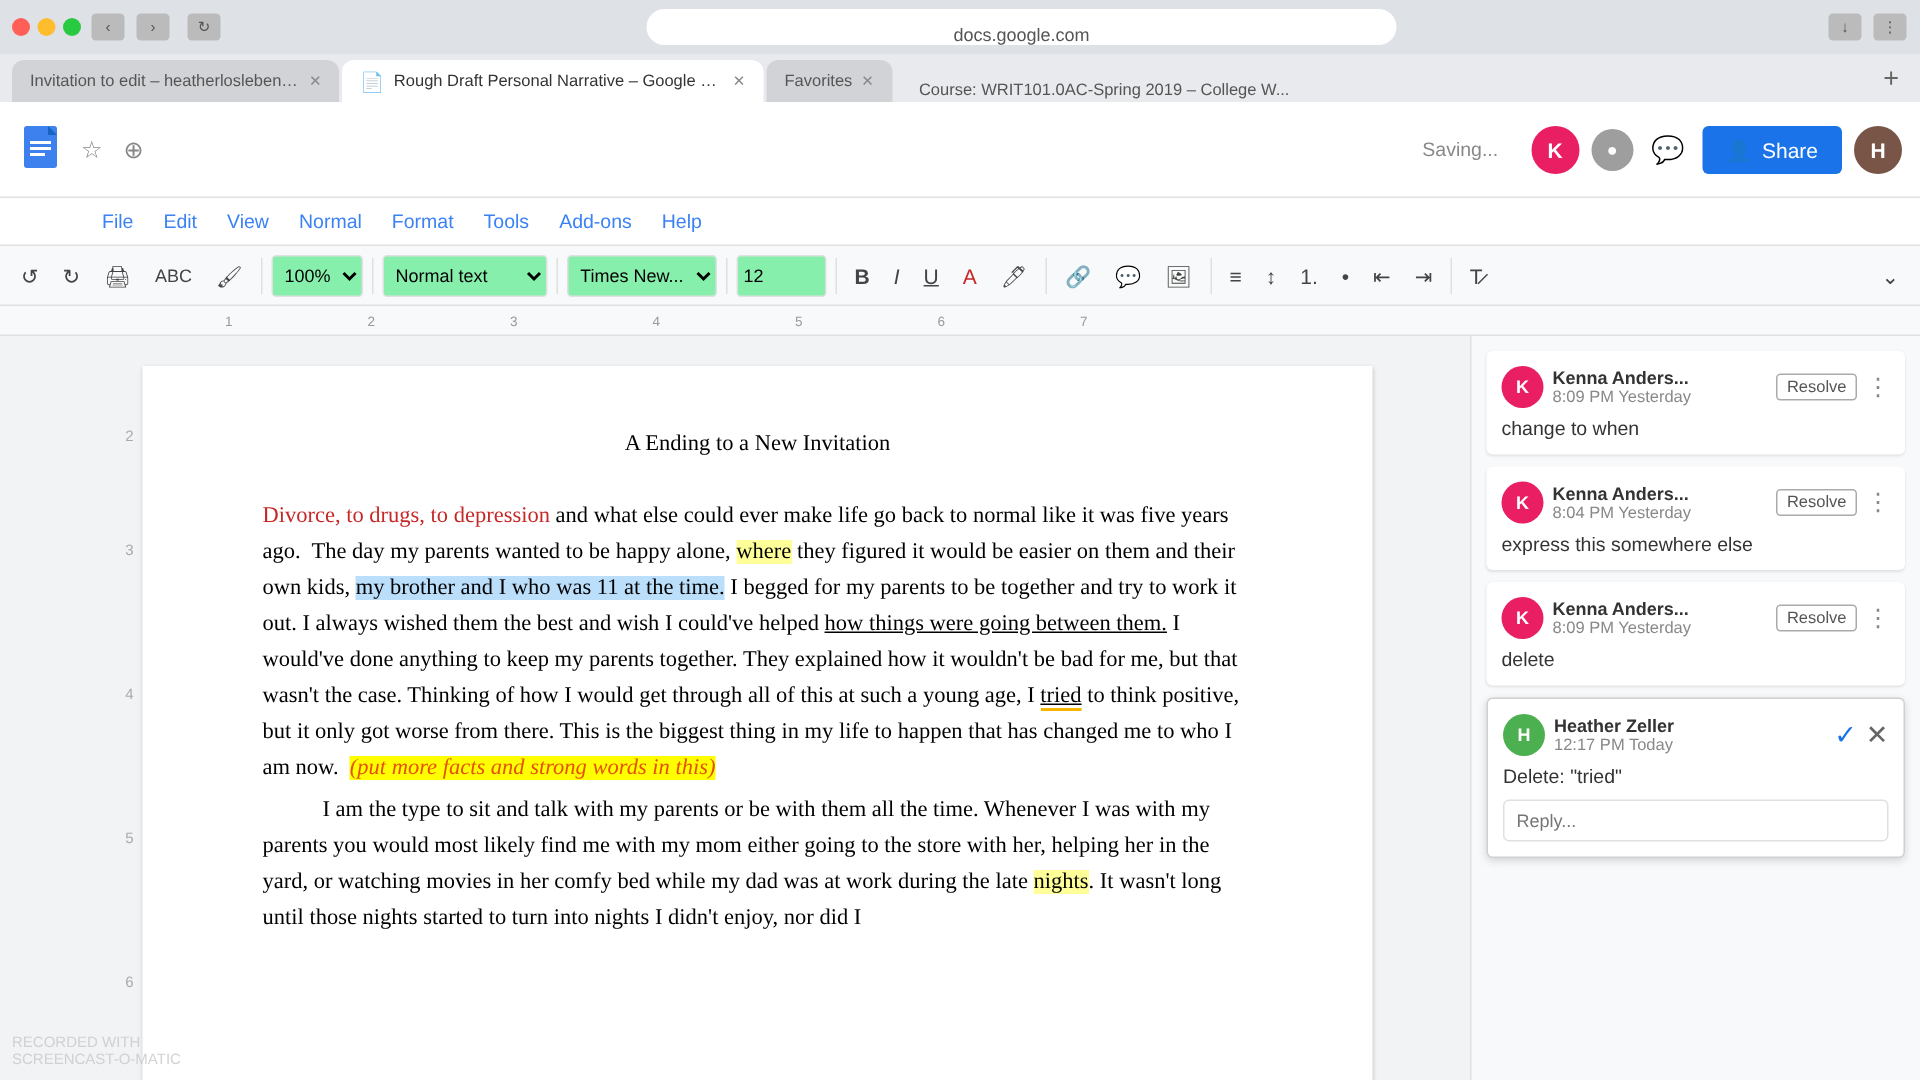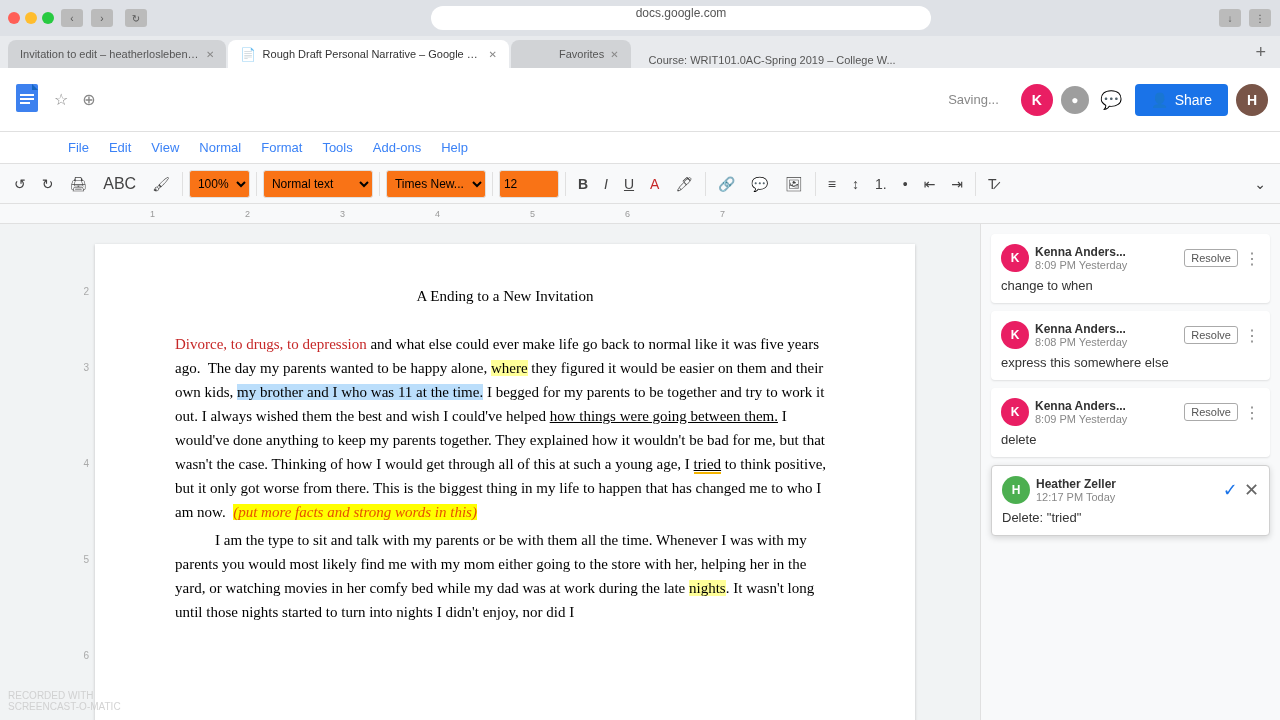--- a/index.html
+++ b/index.html
@@ -19,21 +19,21 @@
     .dot-red { background: #ff5f57; }
     .dot-yellow { background: #ffbd2e; }
     .dot-green { background: #28ca41; }
     .nav-btn { background: #bbb; border: none; border-radius: 3px; width: 22px; height: 18px; cursor: pointer; font-size: 10px; color: #555; margin: 0 1px; }
     .address-bar {
       flex: 1;
       background: white;
       border-radius: 12px;
       height: 24px;
       display: flex;
-      align-items: flex-start;
+      align-items: flex-end;
       justify-content: center;
       font-size: 12px;
       color: #555;
       max-width: 500px;
       margin: 0 auto;
     }
 
     
     .tabs-bar {
       background: #e8eaed;
@@ -120,21 +120,21 @@
       cursor: pointer;
       padding: 4px 6px;
       border-radius: 3px;
       font-size: 14px;
       color: #444;
       display: flex;
       align-items: center;
     }
     .toolbar-select {
       border: 1px solid #e0e0e0;
-      background: #f97316;
+      background: #86efac;
       border-radius: 3px;
       padding: 2px 4px;
       font-size: 12px;
       cursor: pointer;
       height: 28px;
     }
     .toolbar-divider { width: 1px; height: 24px; background: #e0e0e0; margin: 0 2px; }
     .toolbar-bold { font-weight: bold; }
     .toolbar-italic { font-style: italic; }
 
@@ -284,21 +284,21 @@
   <div class="tab tab-inactive">
     <span style="max-width:180px;overflow:hidden;white-space:nowrap;text-overflow:ellipsis;font-size:11px;">Invitation to edit – heatherlosleben@gmail.com – ...</span>
     <span class="tab-close">✕</span>
   </div>
   <div class="tab tab-active">
     <span style="font-size:13px;color:#1a73e8;">📄</span>
     <span style="max-width:220px;overflow:hidden;white-space:nowrap;text-overflow:ellipsis;font-size:11px;">Rough Draft Personal Narrative – Google Docs</span>
     <span class="tab-close">✕</span>
   </div>
   <div class="tab tab-inactive">
-    <span style="font-size:11px;margin-left:36px;">Favorites</span>
+    <span style="font-size:11px;">Favorites</span>
     <span class="tab-close">✕</span>
   </div>
   <div style="flex:1;display:flex;align-items:center;padding-left:8px;font-size:11px;color:#555;">
     <span style="background:#e8eaed;padding:2px 8px;border-radius:8px 8px 0 0;">Course: WRIT101.0AC-Spring 2019 – College W...</span>
   </div>
   <button class="tab-new">+</button>
 </div>
 
 <div class="app-header">
 
@@ -334,21 +334,21 @@
   <span class="menu-item">Format</span>
   <span class="menu-item">Tools</span>
   <span class="menu-item">Add-ons</span>
   <span class="menu-item">Help</span>
 </div>
 
 <div class="toolbar">
   <button class="toolbar-btn">↺</button>
   <button class="toolbar-btn">↻</button>
   <button class="toolbar-btn">🖨</button>
-  <button class="toolbar-btn" style="font-size:16px;">ABC</button>
+  <button class="toolbar-btn" style="font-size:12px;">ABC</button>
   <button class="toolbar-btn">🖌</button>
   <div class="toolbar-divider"></div>
   <select class="toolbar-select">
     <option>100%</option>
   </select>
   <div class="toolbar-divider"></div>
   <select class="toolbar-select" style="width:110px;">
     <option>Normal text</option>
     <option>Heading 1</option>
     <option>Heading 2</option>
@@ -435,21 +435,21 @@
         <button class="comment-menu">⋮</button>
       </div>
       <div class="comment-text">change to when</div>
     </div>
 
     <div class="comment-card">
       <div class="comment-header">
         <div class="comment-avatar" style="background:#e91e63;">K</div>
         <div>
           <div class="comment-name">Kenna Anders...</div>
-          <div class="comment-time">8:08 PM Yesterday</div>
+          <div class="comment-time">8:04 PM Yesterday</div>
         </div>
         <button class="comment-resolve">Resolve</button>
         <button class="comment-menu">⋮</button>
       </div>
       <div class="comment-text">express this somewhere else</div>
     </div>
 
     <div class="comment-card">
       <div class="comment-header">
         <div class="comment-avatar" style="background:#e91e63;">K</div>
@@ -469,20 +469,23 @@
         <div>
           <div class="comment-name">Heather Zeller</div>
           <div class="comment-time">12:17 PM Today</div>
         </div>
         <div style="margin-left:auto;display:flex;gap:6px;">
           <button class="comment-action-btn" style="color:#1a73e8;font-size:18px;">✓</button>
           <button class="comment-action-btn" style="color:#666;font-size:18px;">✕</button>
         </div>
       </div>
       <div class="comment-text">Delete: "tried"</div>
+      <div class="comment-reply-box">
+        <input type="text" placeholder="Reply..." style="border: none; outline: none; width: 100%; font-size: 12px; color: rgb(136, 136, 136);">
+      </div>
     </div>
 
   </div>
 </div>
 
 <div class="screencast-badge">
   <span>RECORDED WITH<br>SCREENCAST-O-MATIC</span>
 </div>
 
 </body></html>

